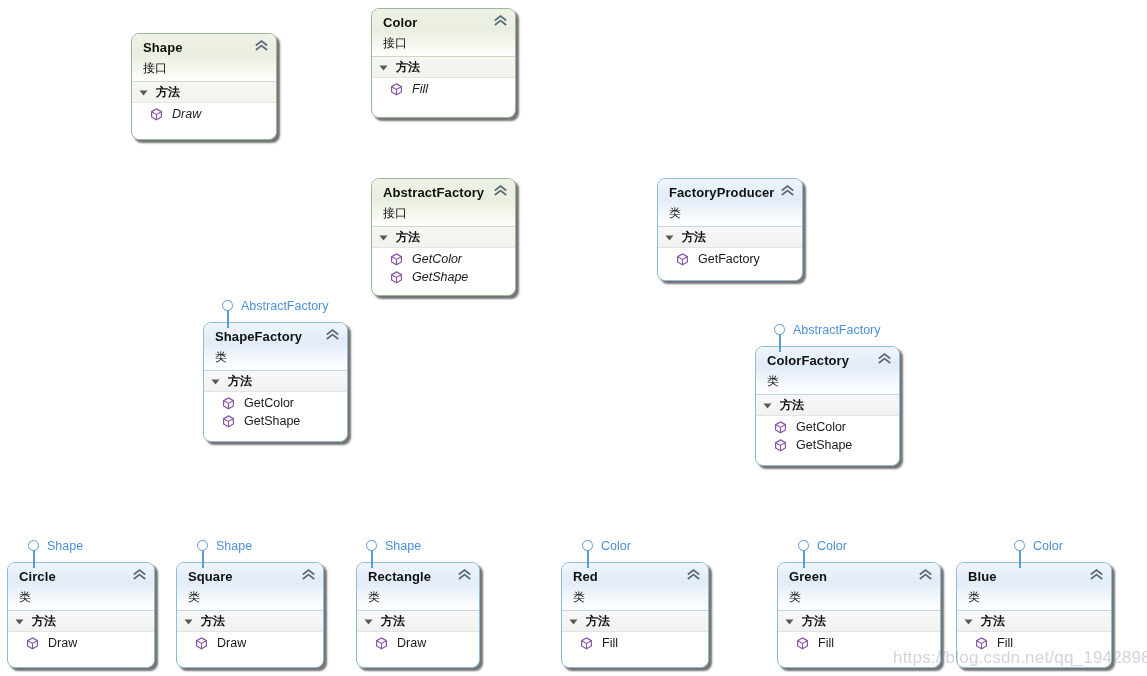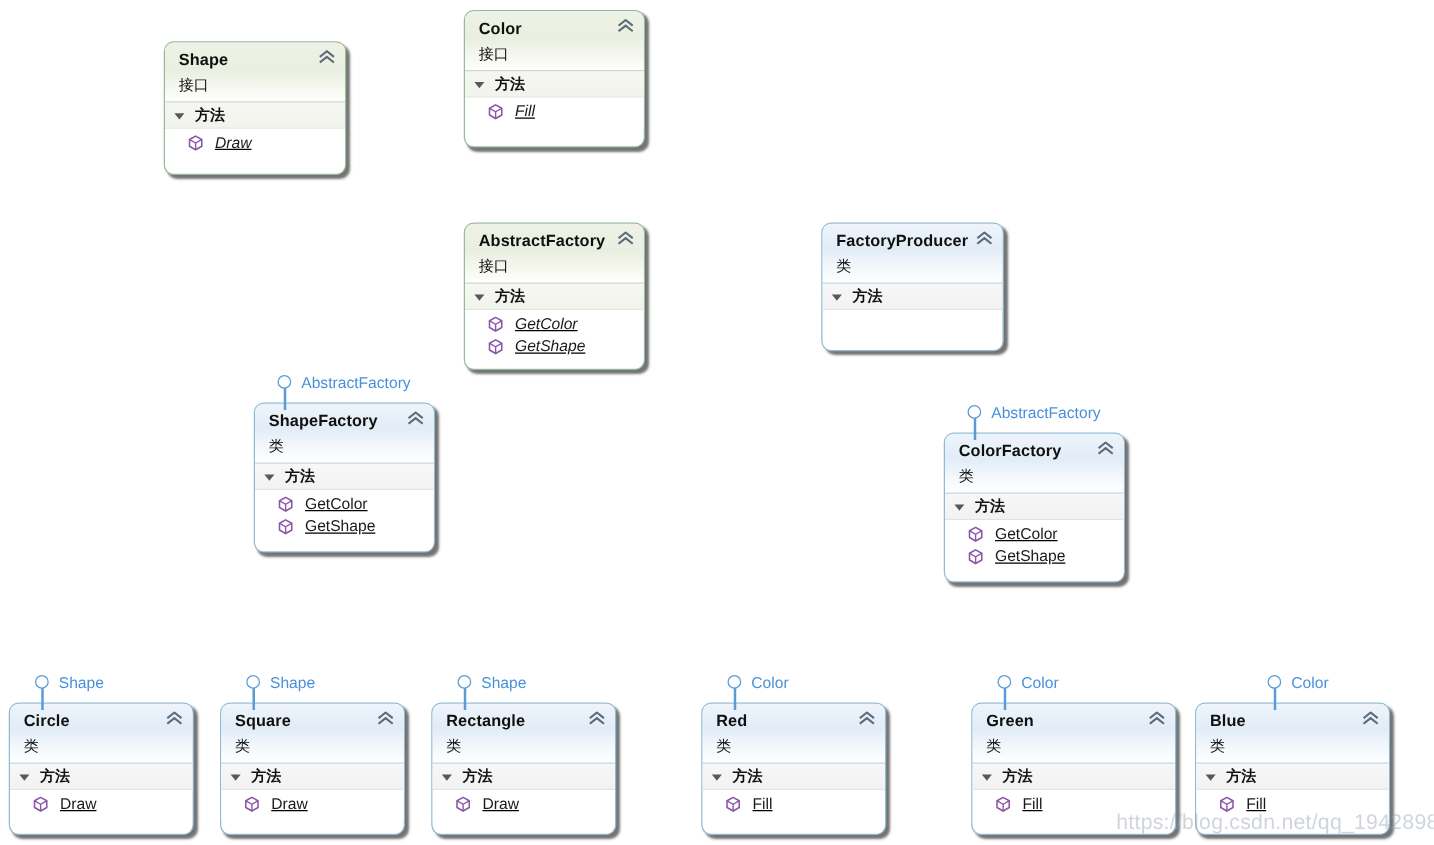--- a/index.html
+++ b/index.html
@@ -105,21 +105,20 @@
     line-height: 15px;
   }
 
   .member-list { padding: 2px 0 4px 0; }
   .member {
     display: flex;
     align-items: center;
     gap: 9px;
     padding: 1px 0 1px 18px;
     line-height: 16px;
-    text-decoration: underline;
   }
   .member-name {
     font-size: 12.5px;
     color: #1a1a1a;
   }
   .member-name.italic { font-style: italic; }
 
   .method-icon { width: 13px; height: 13px; flex: 0 0 auto; display:block; }
 
   
@@ -255,20 +254,29 @@
         <svg viewBox="0 0 13 11" class="collapse-chevron">
           <path d="M1.5 5 L6.5 1 L11.5 5" fill="none" stroke="#5c6b7a" stroke-width="1.7" stroke-linecap="square"></path>
           <path d="M1.5 9.5 L6.5 5.5 L11.5 9.5" fill="none" stroke="#5c6b7a" stroke-width="1.7" stroke-linecap="square"></path>
         </svg>
       </div>
       <div class="node-body">
         <div class="compartment-head">
           <span class="tri"></span>
           <span class="compartment-label">方法</span>
         </div>
+        <div class="member-list">
+          <div class="member">
+            <svg viewBox="0 0 13 13" class="method-icon">
+              <path d="M6.5 0.9 L11.4 3.6 L11.4 9.0 L6.5 11.8 L1.6 9.0 L1.6 3.6 Z" fill="#ffffff" stroke="#8a56a8" stroke-width="1.25"></path>
+              <path d="M1.7 3.7 L6.5 6.4 L11.3 3.7 M6.5 6.4 L6.5 11.7" fill="none" stroke="#8a56a8" stroke-width="1.1"></path>
+            </svg>
+            <span class="member-name">GetFactory</span>
+          </div>
+        </div>
       </div>
     </div>
     <div class="uml-node" style="left: 203px; top: 322px; width: 145px; height: 120px;">
       <div class="node-header">
         <div class="node-title">ShapeFactory</div>
         <div class="node-stereotype">类</div>
         <svg viewBox="0 0 13 11" class="collapse-chevron">
           <path d="M1.5 5 L6.5 1 L11.5 5" fill="none" stroke="#5c6b7a" stroke-width="1.7" stroke-linecap="square"></path>
           <path d="M1.5 9.5 L6.5 5.5 L11.5 9.5" fill="none" stroke="#5c6b7a" stroke-width="1.7" stroke-linecap="square"></path>
         </svg>
@@ -371,21 +379,21 @@
           <div class="member">
             <svg viewBox="0 0 13 13" class="method-icon">
               <path d="M6.5 0.9 L11.4 3.6 L11.4 9.0 L6.5 11.8 L1.6 9.0 L1.6 3.6 Z" fill="#ffffff" stroke="#8a56a8" stroke-width="1.25"></path>
               <path d="M1.7 3.7 L6.5 6.4 L11.3 3.7 M6.5 6.4 L6.5 11.7" fill="none" stroke="#8a56a8" stroke-width="1.1"></path>
             </svg>
             <span class="member-name">Draw</span>
           </div>
         </div>
       </div>
     </div>
-    <div class="uml-node" style="left: 345px; top: 562px; width: 148px; height: 106px;">
+    <div class="uml-node" style="left: 356px; top: 562px; width: 124px; height: 106px;">
       <div class="node-header">
         <div class="node-title">Rectangle</div>
         <div class="node-stereotype">类</div>
         <svg viewBox="0 0 13 11" class="collapse-chevron">
           <path d="M1.5 5 L6.5 1 L11.5 5" fill="none" stroke="#5c6b7a" stroke-width="1.7" stroke-linecap="square"></path>
           <path d="M1.5 9.5 L6.5 5.5 L11.5 9.5" fill="none" stroke="#5c6b7a" stroke-width="1.7" stroke-linecap="square"></path>
         </svg>
       </div>
       <div class="node-body">
         <div class="compartment-head">

